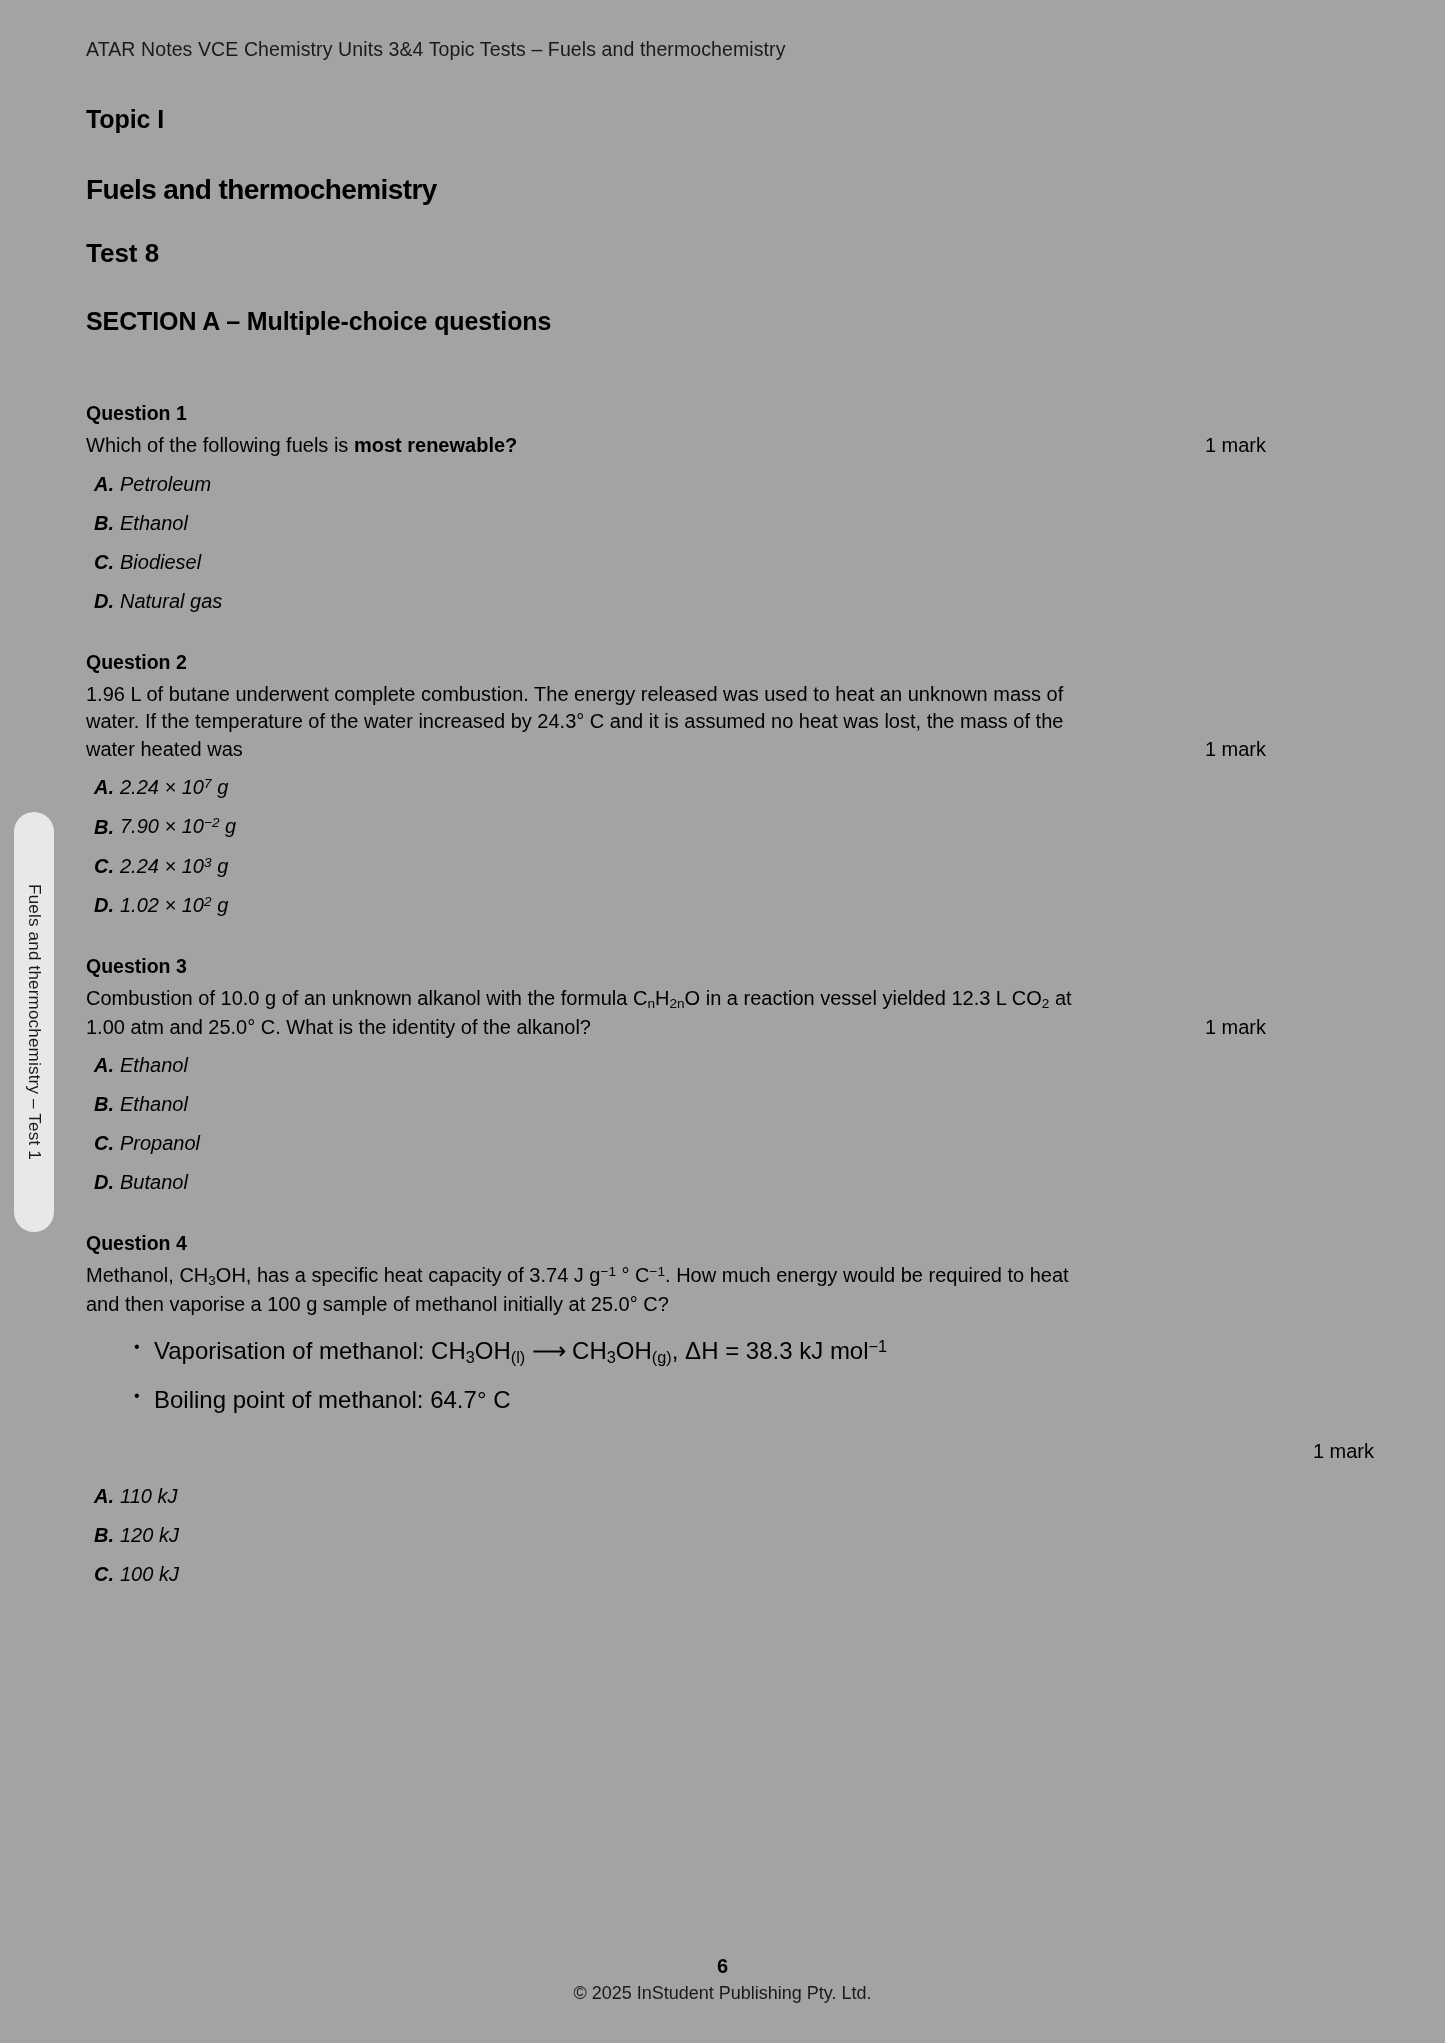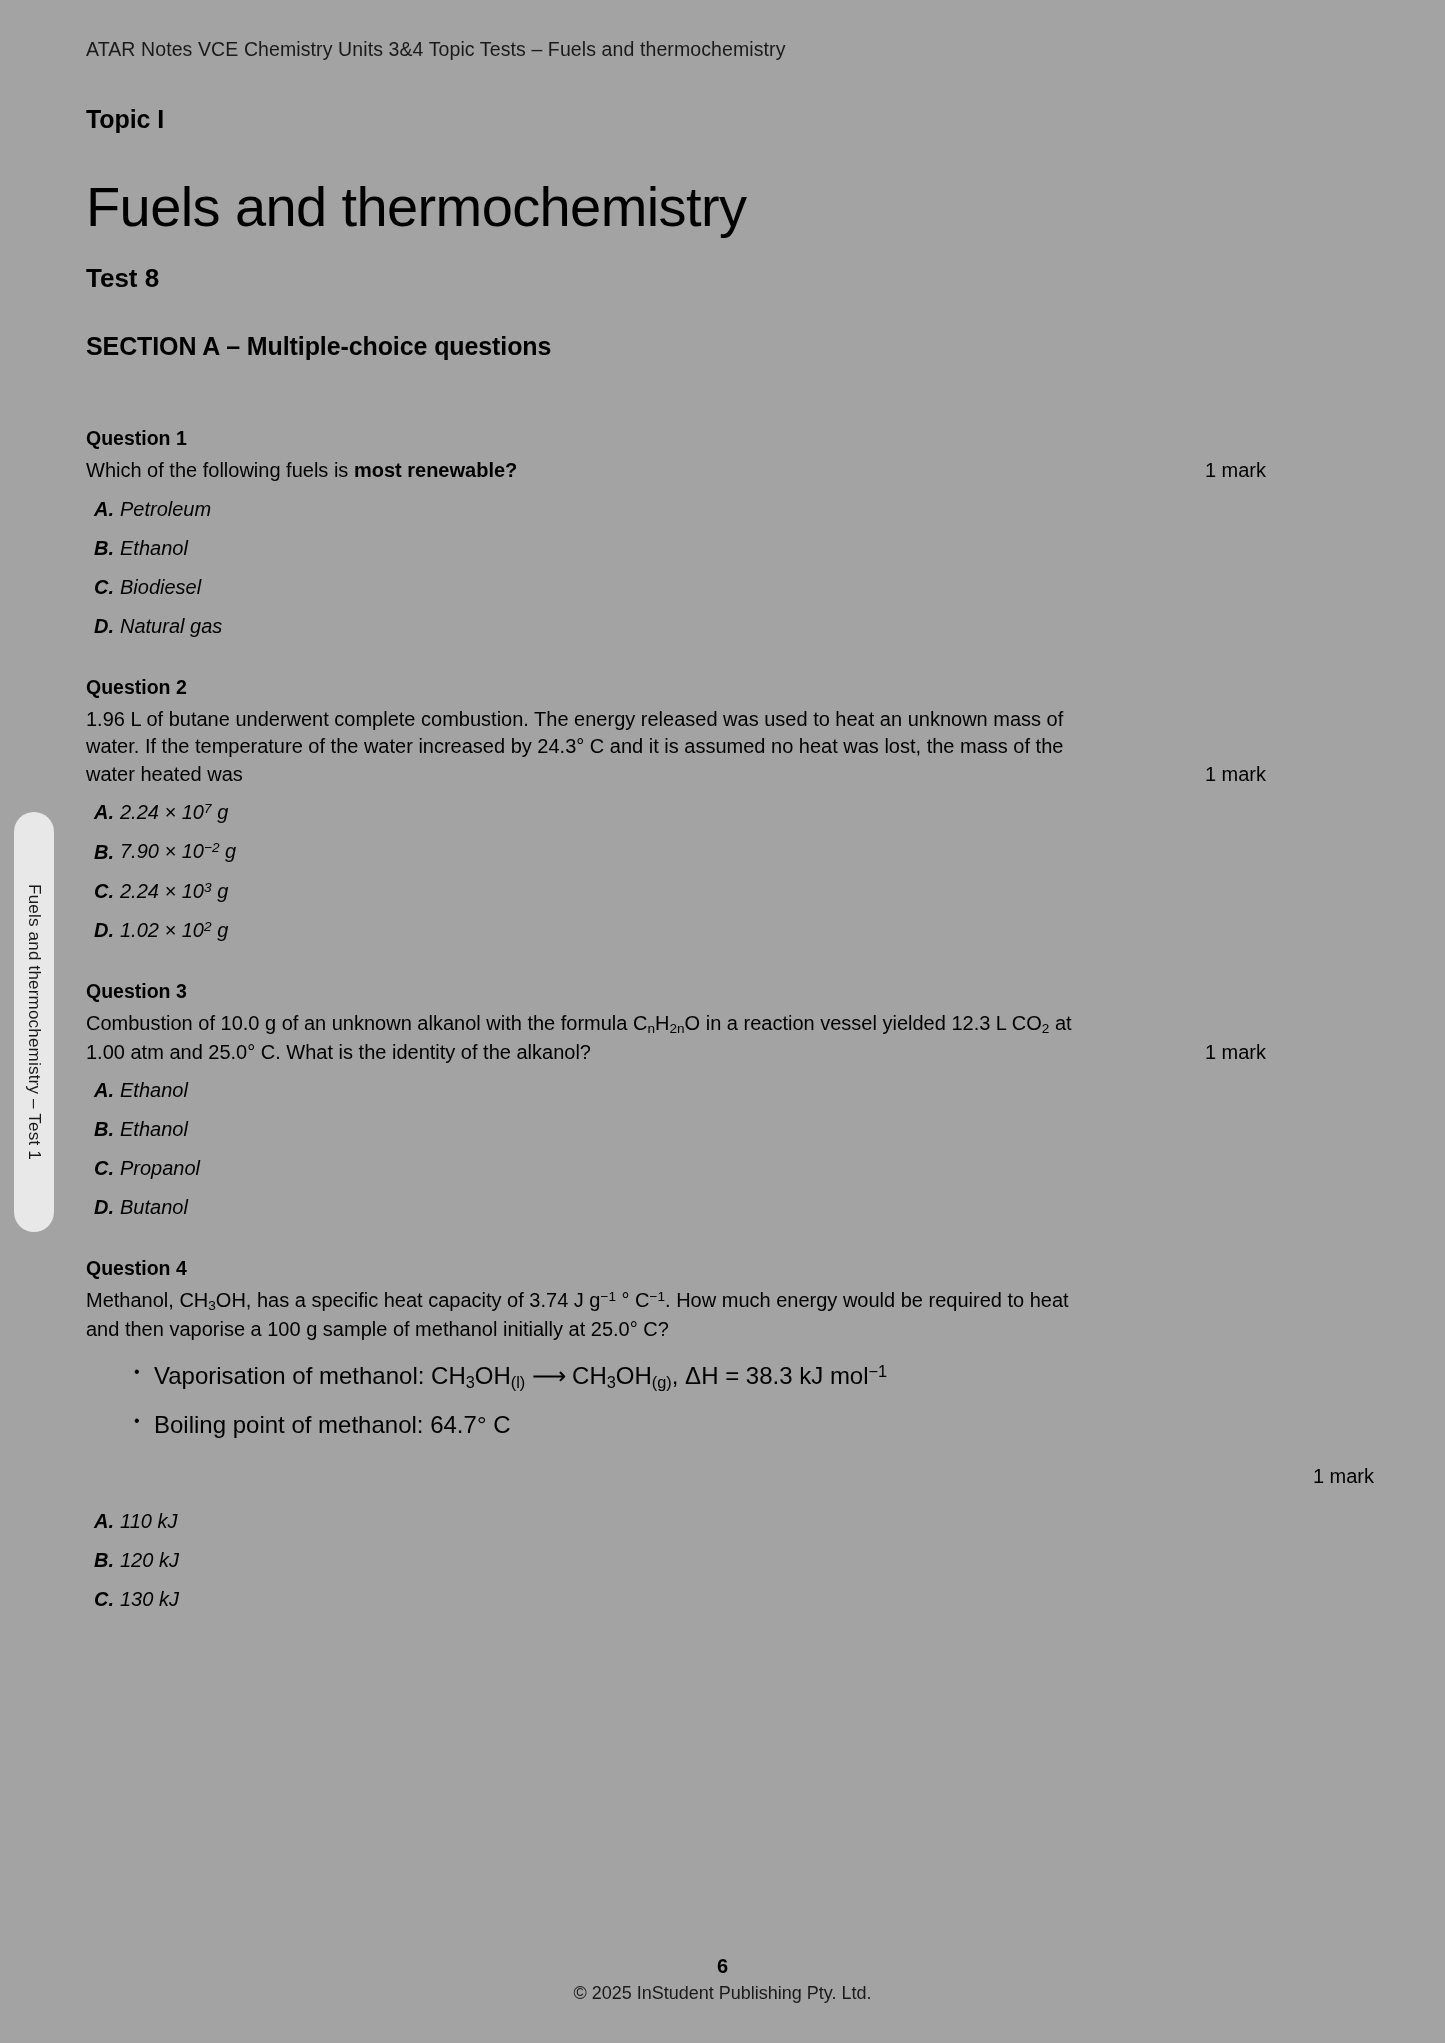--- a/index.html
+++ b/index.html
@@ -59,23 +59,23 @@
     width: 1288px;
   }
 
   .topic-label {
     font-size: 25px;
     font-weight: bold;
     margin: 0 0 40px 0;
     letter-spacing: -0.1px;
   }
   .topic-title {
-    font-size: 56px;
-    font-weight: normal;
-    margin: 0 0 24px 0;
+    font-size: 28px;
+    font-weight: bold;
+    margin: 0 0 32px 0;
     letter-spacing: -0.6px;
   }
   .test-label {
     font-size: 26px;
     font-weight: bold;
     margin: 0 0 38px 0;
   }
   .section-heading {
     font-size: 25px;
     font-weight: bold;
@@ -263,21 +263,21 @@
         <li><span>Boiling point of methanol: 64.7° C</span></li>
       </ul>
 
       <div class="marks-row">
         <span class="marks">1 mark</span>
       </div>
 
       <ul class="options" style="margin-top:18px;">
         <li><span class="opt-letter">A.</span><span>110 kJ</span></li>
         <li><span class="opt-letter">B.</span><span>120 kJ</span></li>
-        <li><span class="opt-letter">C.</span><span>130 kJ</span></li>
+        <li><span class="opt-letter">C.</span><span>100 kJ</span></li>
       </ul>
     </div>
 
   </div>
 
   <div class="footer">
     <div class="page-number">6</div>
     <div class="copyright">© 2025 InStudent Publishing Pty. Ltd.</div>
   </div>
 

